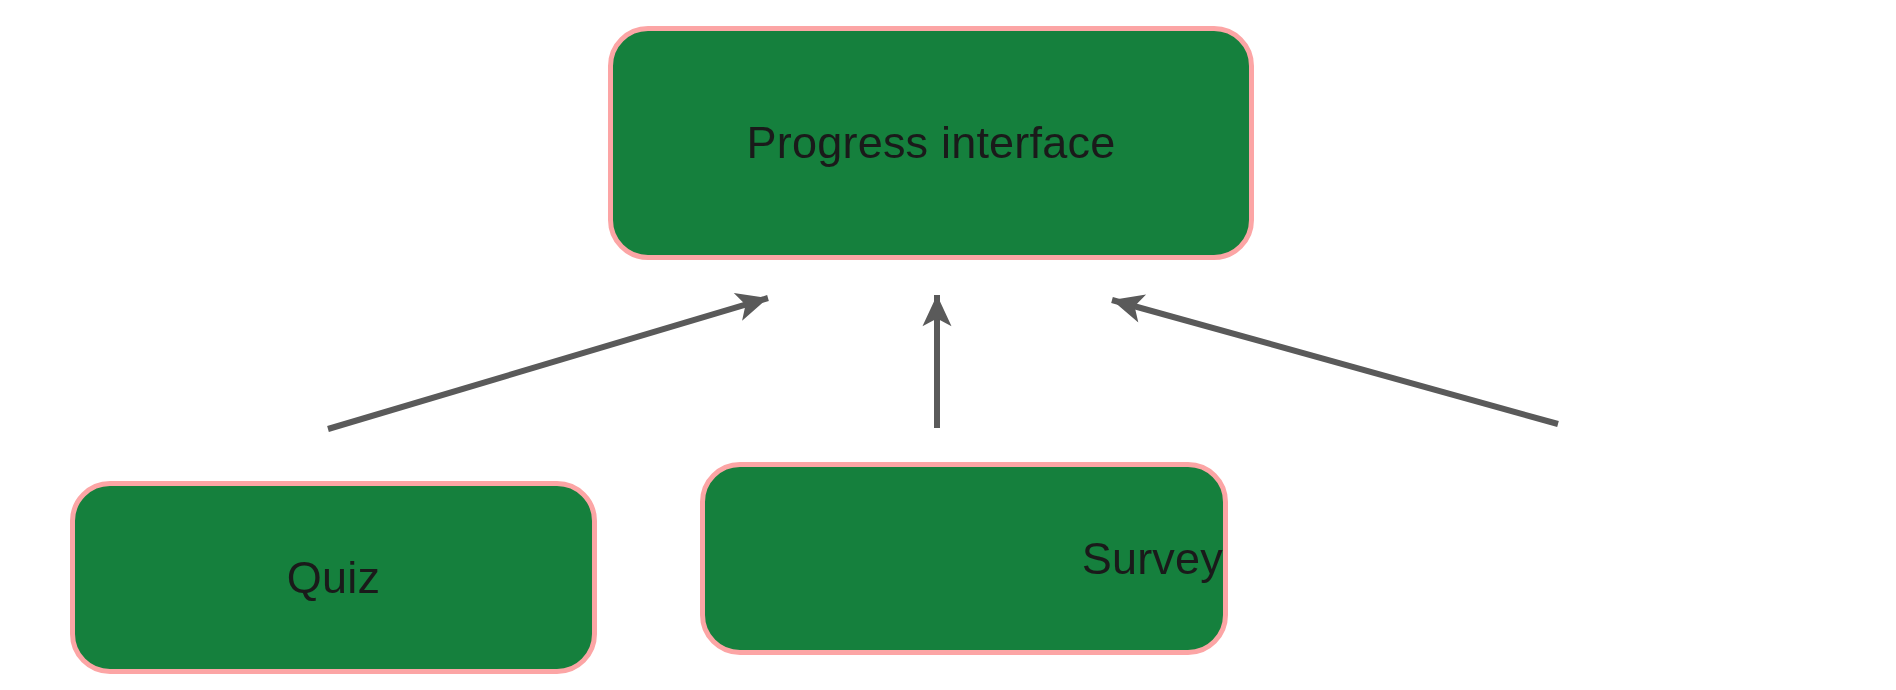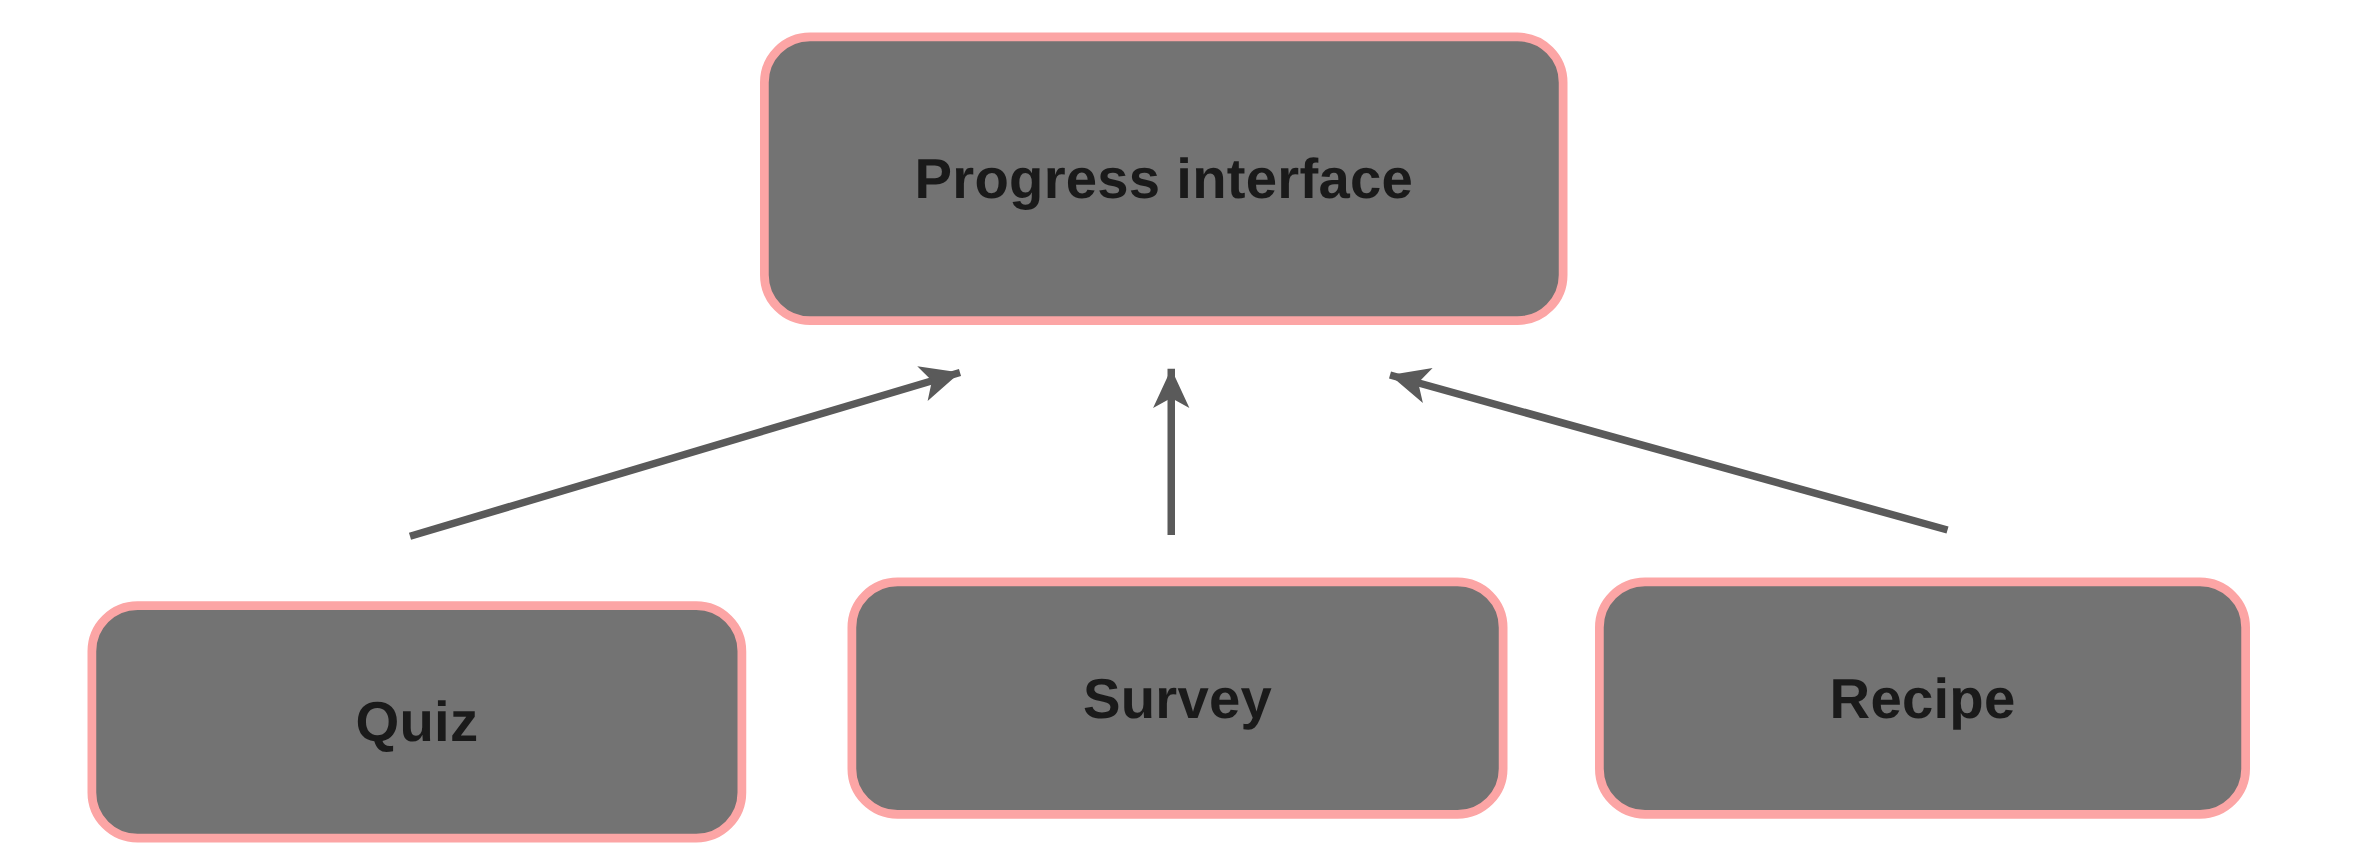--- a/index.html
+++ b/index.html
@@ -11,37 +11,36 @@
     position: relative;
     width: 1896px;
     height: 690px;
     background: #ffffff;
     font-family: "Liberation Sans", "DejaVu Sans", sans-serif;
     overflow: hidden;
   }
   .node {
     position: absolute;
     box-sizing: border-box;
-    background: #737373;
-    border: 7px solid #fca5a5;
+    background: #15803d;
+    border: 5px solid #fca5a5;
     border-radius: 40px;
     display: flex;
     align-items: center;
     justify-content: center;
-    font-weight: bold;
   }
   .node-label {
     color: #1a1a1a;
     font-size: 45px;
     letter-spacing: 0.2px;
     white-space: nowrap;
   }
   #node-progress-interface { left: 608px; top: 26px;  width: 646px; height: 234px; }
   #node-quiz               { left: 70px;  top: 481px; width: 527px; height: 193px; }
-  #node-survey             { left: 678px; top: 462px; width: 528px; height: 193px; }
+  #node-survey             { left: 700px; top: 462px; width: 528px; height: 193px; justify-content: flex-end; }
   #node-recipe             { left: 1276px;top: 462px; width: 524px; height: 193px; }
   .arrows-layer {
     position: absolute;
     left: 0; top: 0;
     width: 1896px;
     height: 690px;
     pointer-events: none;
   }
   .arrow-line {
     stroke: #5a5a5a;
@@ -70,17 +69,14 @@
   </div>
 
   <div class="node" id="node-quiz">
     <span class="node-label">Quiz</span>
   </div>
 
   <div class="node" id="node-survey">
     <span class="node-label">Survey</span>
   </div>
 
-  <div class="node" id="node-recipe">
-    <span class="node-label">Recipe</span>
-  </div>
 
 </div>
 
 </body></html>

